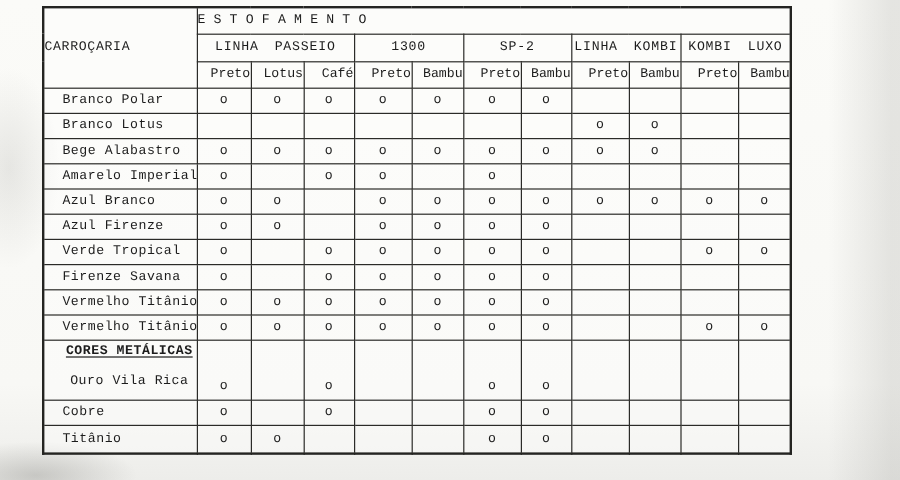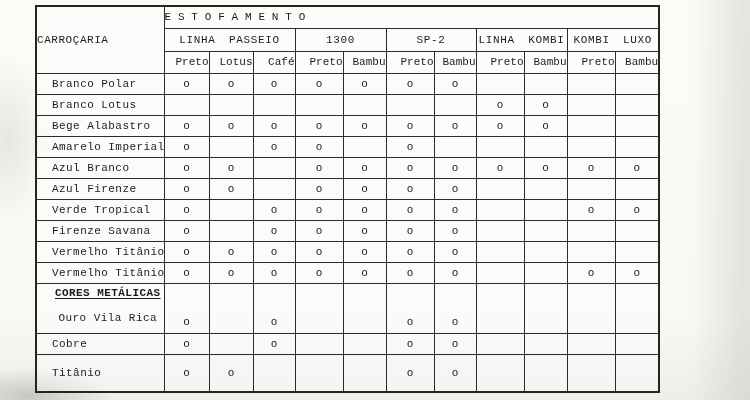--- a/index.html
+++ b/index.html
@@ -50,21 +50,21 @@
     font-size: 11px;
   }
   .group-cell {
     text-align: center; vertical-align: middle;
     letter-spacing: 0.06em; word-spacing: 0.55em;
   }
   .colname-cell { text-align: right; vertical-align: middle; }
   
   tbody tr { height: 21px; }
   tbody tr.tall { height: 50px; }
-  tbody tr:last-child { height: 38px; }
+  tbody tr:last-child { height: 24px; }
   td.rowlabel {
     text-align: left; vertical-align: middle;
     padding-left: 15px; letter-spacing: 0.04em;
   }
   td.mark { text-align: center; vertical-align: middle; }
   tr.tall td.mark { vertical-align: bottom; padding-bottom: 5px; }
   tr.tall td.rowlabel { vertical-align: top; padding-top: 3px; text-align: center; }
   .section-title {
     text-decoration: underline;
     text-underline-offset: 2px;

